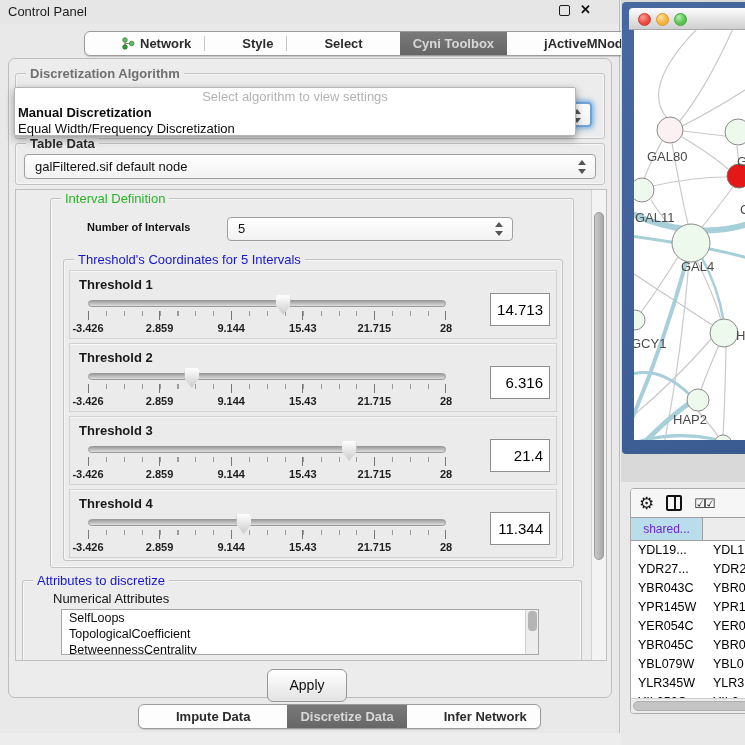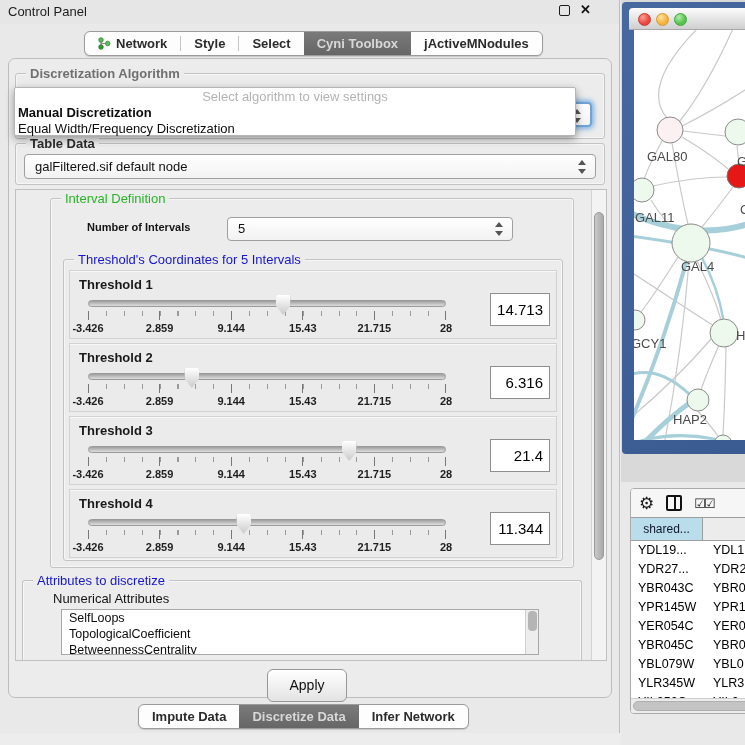--- a/index.html
+++ b/index.html
@@ -10,21 +10,21 @@
   
   .control-panel { position:absolute; left:0; top:0; width:620px; height:733px; background:#e9e9e9; border-right:1px solid #bdbdbd; }
   .cp-titlebar { position:absolute; left:0; top:0; width:100%; height:24px; background:#e6e6e6; }
   .cp-title { position:absolute; left:8px; top:4px; font-size:13px; color:#1c1c1c; }
   .win-btns { position:absolute; right:28px; top:4px; display:flex; gap:10px; align-items:center; }
   .float-btn { width:11px; height:11px; border:1.6px solid #1c1c1c; border-radius:2px; display:inline-block; }
   .close-btn { font-size:13px; font-weight:bold; color:#111; line-height:12px; }
 
   
   .seg-bar { position:absolute; display:flex; height:25px; background:#fdfdfd; border:1px solid #9b9b9b; border-radius:6px; overflow:hidden; align-items:stretch; box-shadow:0 1px 1px rgba(0,0,0,.15); }
-  .seg { display:flex; align-items:center; gap:5px; padding:0 13px; font-size:13px; font-weight:bold; color:#2b2b2b; background:transparent; white-space:nowrap; }
+  .seg { display:flex; align-items:center; gap:5px; padding:0 13px; font-size:13px; font-weight:bold; color:#2b2b2b; background:transparent; white-space:nowrap;margin-left:24px; }
   .seg.selected { background:linear-gradient(#7a7a7a,#666666); color:#d8d8d8; }
   .seg-sep { width:1px; background:#c6c6c6; margin:4px 0; }
   .top-tabs { left:84px; top:31px; }
   .bottom-tabs { left:138px; top:704px; }
 
   
   .main-panel { position:absolute; left:8px; top:58px; width:604px; height:640px; background:#ececec; border:1px solid #bdbdbd; border-radius:7px; }
 
   
   .group { position:absolute; border:1px solid #c3c3c3; border-radius:3px; box-shadow:inset 0 0 0 1px rgba(255,255,255,.55); }
@@ -86,21 +86,21 @@
   .tp-header { position:absolute; left:0; top:456px; width:100%; height:26px; background:#e3e3e3; border-top:1px solid #c4c4c4; }
   .tp-title { position:absolute; left:13px; top:5px; font-size:13px; color:#1c1c1c; }
   .tp-body { position:absolute; left:0; top:482px; width:100%; height:263px; background:#e9e9e9; }
   .table-box { position:absolute; left:9px; top:6px; width:130px; height:226px; background:#ffffff; border:1px solid #ababab; border-radius:4px; overflow:hidden; }
   .tp-toolbar { position:absolute; left:0; top:0; width:100%; height:28px; background:#f6f6f6; display:flex; align-items:center; gap:12px; padding-left:8px; }
   .gear-ic { font-size:17px; color:#1a1a1a; line-height:17px; }
   .split-ic { width:16px; height:16px; border:2px solid #111; border-radius:2px; position:relative; }
   .split-ic::after { content:""; position:absolute; left:50%; top:0; bottom:0; width:2px; background:#111; }
   .checks-ic { font-size:13px; color:#222; letter-spacing:-2px; }
   .tbl-head { position:absolute; left:0; top:28px; width:200px; height:24px; display:flex; border-top:1px solid #9e9e9e; border-bottom:1px solid #9e9e9e; }
-  .tbl-head .hc1 { width:72px; background:#b9ddeb; border-right:1px solid #9e9e9e; font-size:12px; color:#0f172a; text-align:center; line-height:22px; }
+  .tbl-head .hc1 { width:72px; background:#b9ddeb; border-right:1px solid #9e9e9e; font-size:12px; color:#6d28d9; text-align:center; line-height:22px; }
   .tbl-head .hc2 { flex:1; background:#ececec; font-size:12px; color:#222; text-align:right; line-height:22px; padding-right:2px; }
   .tbl-rows { position:absolute; left:0; top:52px; width:200px; }
   .tbl-row { display:flex; height:19px; }
   .tbl-row .c1 { width:72px; padding-left:7px; font-size:12.5px; color:#000; line-height:19px; white-space:nowrap; overflow:hidden; }
   .tbl-row .c2 { flex:1; padding-left:10px; font-size:12.5px; color:#000; line-height:19px; white-space:nowrap; overflow:hidden; }
   .hscroll { position:absolute; left:0; bottom:0; width:100%; height:15px; background:#ececec; border-top:1px solid #cfcfcf; }
   .hthumb { position:absolute; left:2px; top:2px; width:92%; height:10px; border-radius:5px; background:#c4c4c4; border:1px solid #b0b0b0; }
 
   svg text { font-family:"Liberation Sans",sans-serif; }
 </style>

